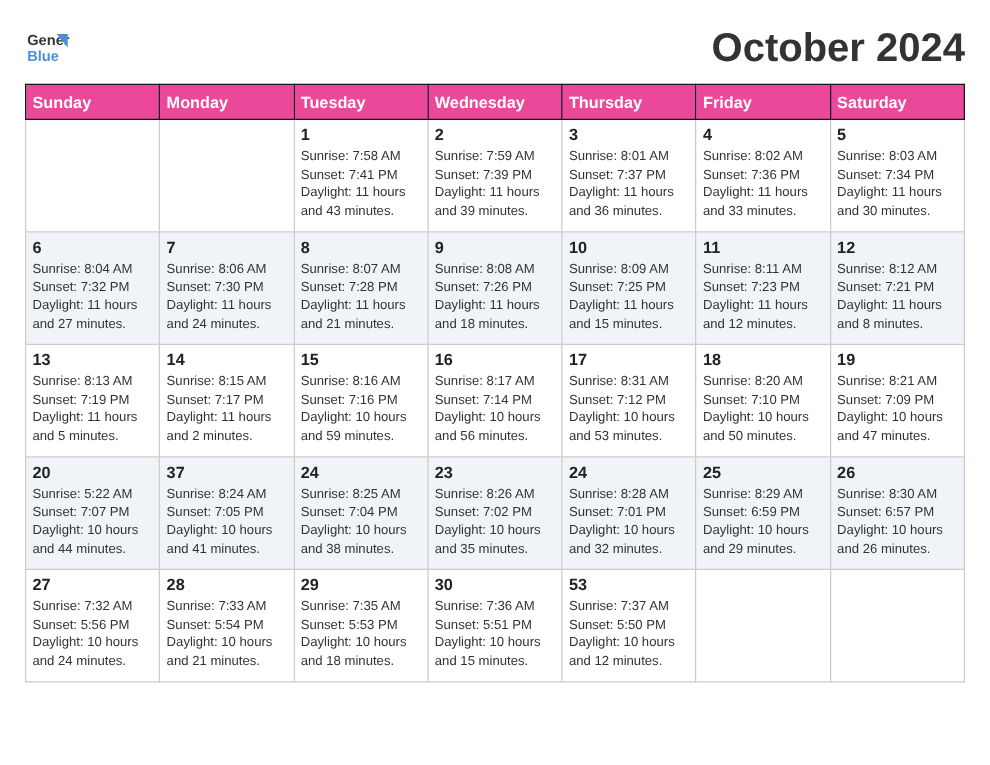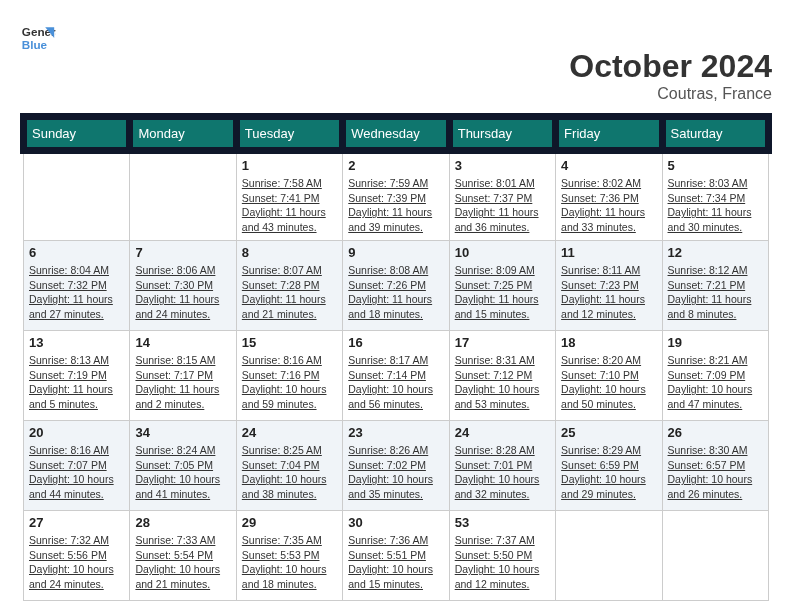--- a/index.html
+++ b/index.html
@@ -18,43 +18,43 @@
     }
     .logo {
       display: flex;
       align-items: center;
       gap: 4px;
     }
     .logo-icon {
       width: 36px;
       height: 36px;
     }
-    .title-block { text-align: right; margin-top: 28px; }
+    .title-block { text-align: center; }
     .month-title {
       font-size: 32px;
       font-weight: bold;
       color: #333;
     }
     .subtitle {
       font-size: 16px;
       color: #555;
     }
     table {
       width: 100%;
       border-collapse: collapse;
       font-size: 11px;
     }
     thead tr th {
-      background: #0f766e;
+      background: #ec4899;
       color: #fff;
       padding: 6px 5px;
       text-align: left;
       font-size: 13px;
-      font-weight: normal;
-      border: 7px solid #0f172a;
+      font-weight: bold;
+      border: 1px solid #0f172a;
     }
     tbody tr td {
       border: 1px solid #ccc;
       vertical-align: top;
       padding: 4px 5px;
       width: 14.28%;
       min-height: 80px;
       height: 90px;
     }
     tbody tr:nth-child(odd) td { background: #fff; }
@@ -62,38 +62,36 @@
     .day-num {
       font-weight: bold;
       font-size: 13px;
       margin-bottom: 3px;
       color: #222;
     }
     .day-info {
       font-size: 10.5px;
       color: #333;
       line-height: 1.4;
-      text-decoration: underline;
     }
     .empty { background: #fff !important; }
   </style>
 </head>
 <body>
 
 <div class="header">
   <div class="logo">
     <svg class="logo-icon" viewBox="0 0 40 40" xmlns="http://www.w3.org/2000/svg">
       <text x="2" y="18" font-size="13" font-weight="bold" fill="#333">General</text>
       <text x="2" y="32" font-size="13" font-weight="bold" fill="#4a90d9">Blue</text>
       <polygon points="28,8 38,8 38,20" fill="#4a90d9"></polygon>
     </svg>
   </div>
   <div class="title-block">
     <div class="month-title">October 2024</div>
-    <div class="subtitle">Coutras, France</div>
   </div>
 </div>
 
 <table>
   <thead>
     <tr>
       <th>Sunday</th>
       <th>Monday</th>
       <th>Tuesday</th>
       <th>Wednesday</th>
@@ -221,26 +219,26 @@
         <td>
           <div class="day-num">19</div>
           <div class="day-info">Sunrise: 8:21 AM
 Sunset: 7:09 PM
 Daylight: 10 hours and 47 minutes.</div>
         </td>
       </tr>
       <tr>
         <td>
           <div class="day-num">20</div>
-          <div class="day-info">Sunrise: 8:16 AM
+          <div class="day-info">Sunrise: 5:22 AM
 Sunset: 7:07 PM
 Daylight: 10 hours and 44 minutes.</div>
         </td>
         <td>
-          <div class="day-num">34</div>
+          <div class="day-num">37</div>
           <div class="day-info">Sunrise: 8:24 AM
 Sunset: 7:05 PM
 Daylight: 10 hours and 41 minutes.</div>
         </td>
         <td>
           <div class="day-num">24</div>
           <div class="day-info">Sunrise: 8:25 AM
 Sunset: 7:04 PM
 Daylight: 10 hours and 38 minutes.</div>
         </td>

